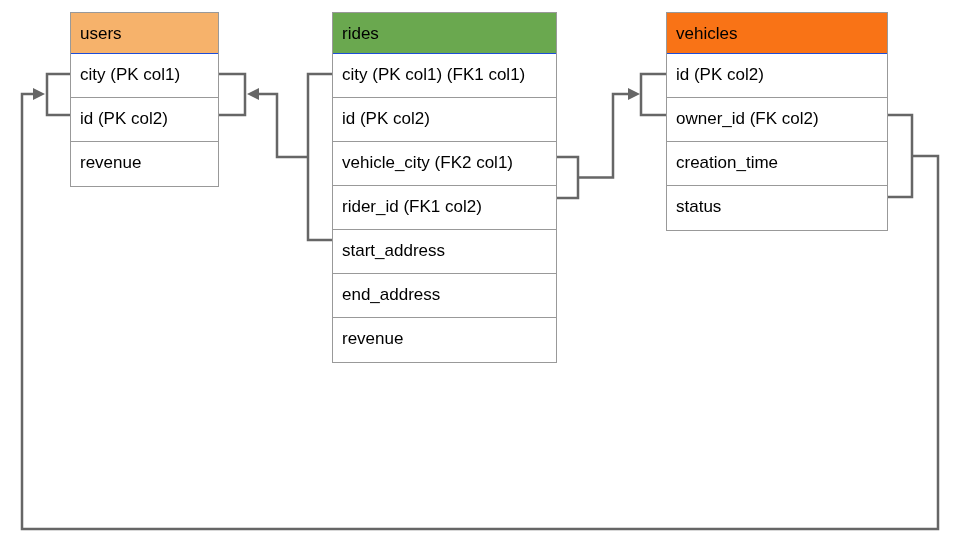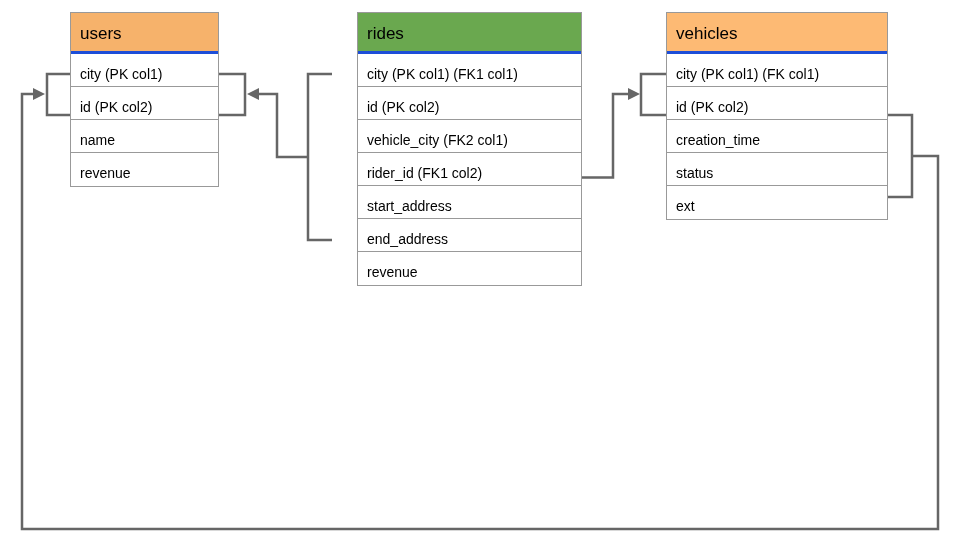--- a/index.html
+++ b/index.html
@@ -26,39 +26,39 @@
     background: #ffffff;
     border: 1px solid #999999;
     box-sizing: border-box;
   }
   .db-header {
     height: 41px;
     line-height: 41px;
     padding-left: 9px;
     font-size: 17px;
     color: #000000;
-    border-bottom: 3px solid #1d4ed8;
+    border-bottom: 1px solid #1d4ed8;
     box-sizing: border-box;
     white-space: nowrap;
     overflow: hidden;
   }
   .db-row {
-    height: 33px;
+    height: 44px;
     line-height: 41.5px;
     padding-left: 9px;
-    font-size: 14px;
+    font-size: 17px;
     color: #000000;
     border-bottom: 1px solid #999999;
     box-sizing: border-box;
     white-space: nowrap;
     overflow: hidden;
   }
   .db-row:last-child { border-bottom: none; }
   .t-users    { left: 70px;  top: 12px; width: 149px; }
-  .t-rides    { left: 332px; top: 12px; width: 225px; margin-left: 25px; }
+  .t-rides    { left: 332px; top: 12px; width: 225px; }
   .t-vehicles { left: 666px; top: 12px; width: 222px; }
 </style>
 </head>
 <body>
 
 <div class="canvas">
 
   <svg class="connectors" width="960" height="540" viewBox="0 0 960 540">
 
     <g>
@@ -80,37 +80,35 @@
       <path d="M70,74 H47 V115 H70" fill="none" stroke="#666666" stroke-width="2.5"></path>
       <path d="M912,156 H938 V529 H22 V94 H33" fill="none" stroke="#666666" stroke-width="2.5"></path>
       <path d="M45,94 L33,88 L33,100 Z" fill="#666666" stroke="none"></path>
     </g>
   </svg>
 
   <div class="db-table t-users">
     <div class="db-header" style="background-color: rgb(246, 178, 107);">users</div>
     <div class="db-row">city (PK col1)</div>
     <div class="db-row">id (PK col2)</div>
-    <div class="db-row">name</div>
     <div class="db-row">revenue</div>
   </div>
 
   <div class="db-table t-rides">
     <div class="db-header" style="background-color: rgb(106, 168, 79);">rides</div>
     <div class="db-row">city (PK col1) (FK1 col1)</div>
     <div class="db-row">id (PK col2)</div>
     <div class="db-row">vehicle_city (FK2 col1)</div>
     <div class="db-row">rider_id (FK1 col2)</div>
     <div class="db-row">start_address</div>
     <div class="db-row">end_address</div>
     <div class="db-row">revenue</div>
   </div>
 
   <div class="db-table t-vehicles">
-    <div class="db-header" style="background-color: #fdba74;">vehicles</div>
-    <div class="db-row">city (PK col1) (FK col1)</div>
+    <div class="db-header" style="background-color: #f97316;">vehicles</div>
     <div class="db-row">id (PK col2)</div>
+    <div class="db-row">owner_id (FK col2)</div>
     <div class="db-row">creation_time</div>
     <div class="db-row">status</div>
-    <div class="db-row">ext</div>
   </div>
 
 </div>
 
 </body></html>

